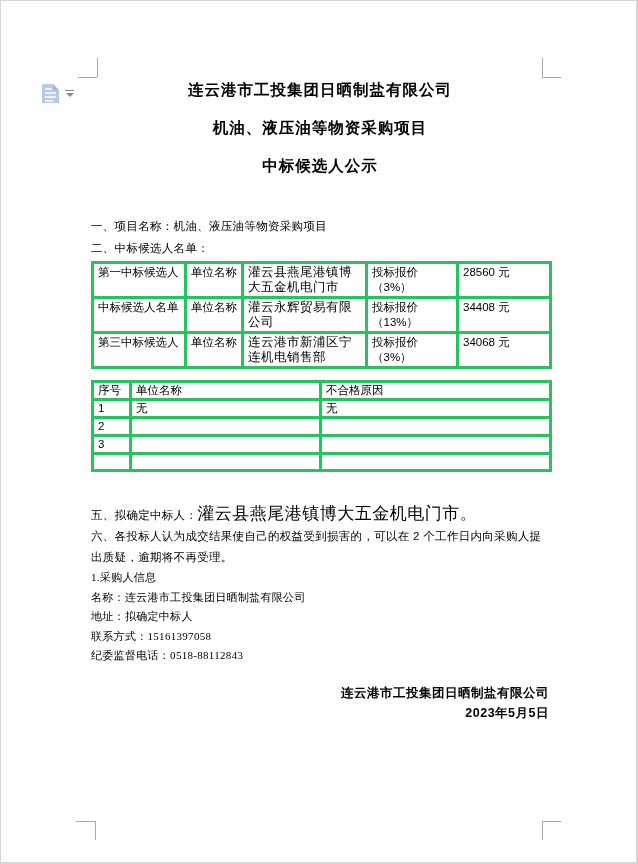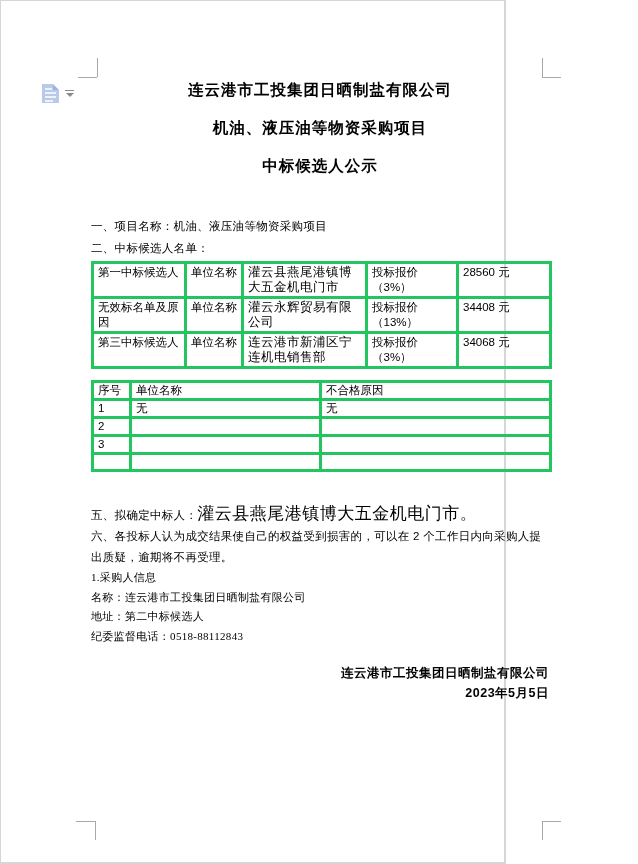--- a/index.html
+++ b/index.html
@@ -6,21 +6,21 @@
   html, body { background: #ffffff; }
   body {
     width: 638px; height: 864px;
     position: relative;
     font-family: "Liberation Sans", sans-serif;
     color: #000;
     overflow: hidden;
   }
   .page {
     position: absolute; left: 0; top: 0;
-    width: 506px; height: 864px;
+    width: 638px; height: 864px;
     background: #ffffff;
     border: 1px solid #d6d6d6;
     border-right-width: 2px;
     border-bottom-width: 2px;
   }
   
   .crop { position: absolute; }
   .crop .h, .crop .v { position: absolute; background: #a9a9a9; }
   .crop .h { height: 1px; width: 19px; }
   .crop .v { width: 1px; height: 19px; }
@@ -146,21 +146,21 @@
         </colgroup>
       <tbody>
         <tr>
           <td>第一中标候选人</td>
           <td>单位名称</td>
           <td class="unit-name">灌云县燕尾港镇博大五金机电门市</td>
           <td>投标报价（3%）</td>
           <td>28560 元</td>
         </tr>
         <tr>
-          <td>无效标名单及原因</td>
+          <td>中标候选人名单</td>
           <td>单位名称</td>
           <td class="unit-name">灌云永辉贸易有限公司</td>
           <td>投标报价（13%）</td>
           <td>34408 元</td>
         </tr>
         <tr>
           <td>第三中标候选人</td>
           <td>单位名称</td>
           <td class="unit-name">连云港市新浦区宁连机电销售部</td>
           <td>投标报价（3%）</td>
@@ -203,21 +203,22 @@
           <td></td>
         </tr>
       </tbody>
     </table>
 
     <div class="body-text sec5"><span>五、拟确定中标人：</span><span class="winner">灌云县燕尾港镇博大五金机电门市。</span></div>
     <div class="body-text">六、各投标人认为成交结果使自己的权益受到损害的，可以在 2 个工作日内向采购人提出质疑，逾期将不再受理。</div>
 
     <div class="contact-line">1.采购人信息</div>
     <div class="contact-line">名称：连云港市工投集团日晒制盐有限公司</div>
-    <div class="contact-line">地址：第二中标候选人</div>
+    <div class="contact-line">地址：拟确定中标人</div>
+    <div class="contact-line">联系方式：15161397058</div>
     <div class="contact-line">纪委监督电话：0518-88112843</div>
 
     <div class="sign-block">
       <div class="sign-line">连云港市工投集团日晒制盐有限公司</div>
       <div class="sign-line">2023年5月5日</div>
     </div>
 
   </div>
 </div>
 

